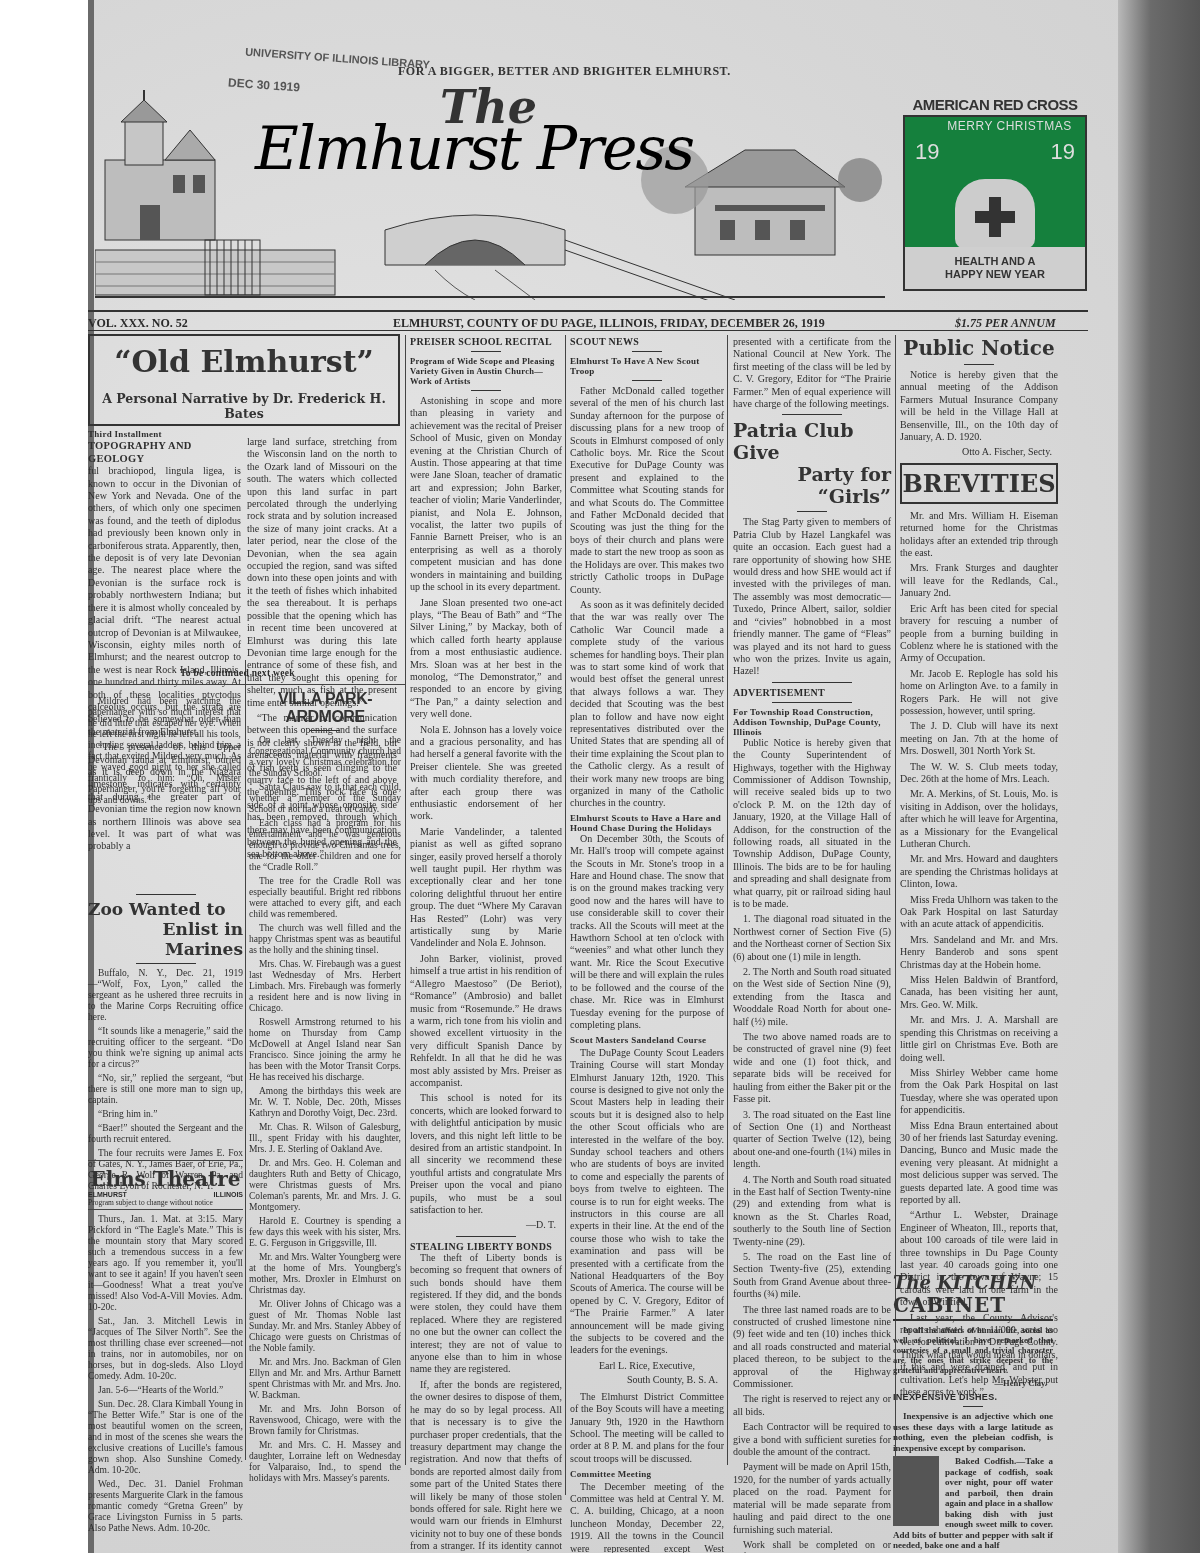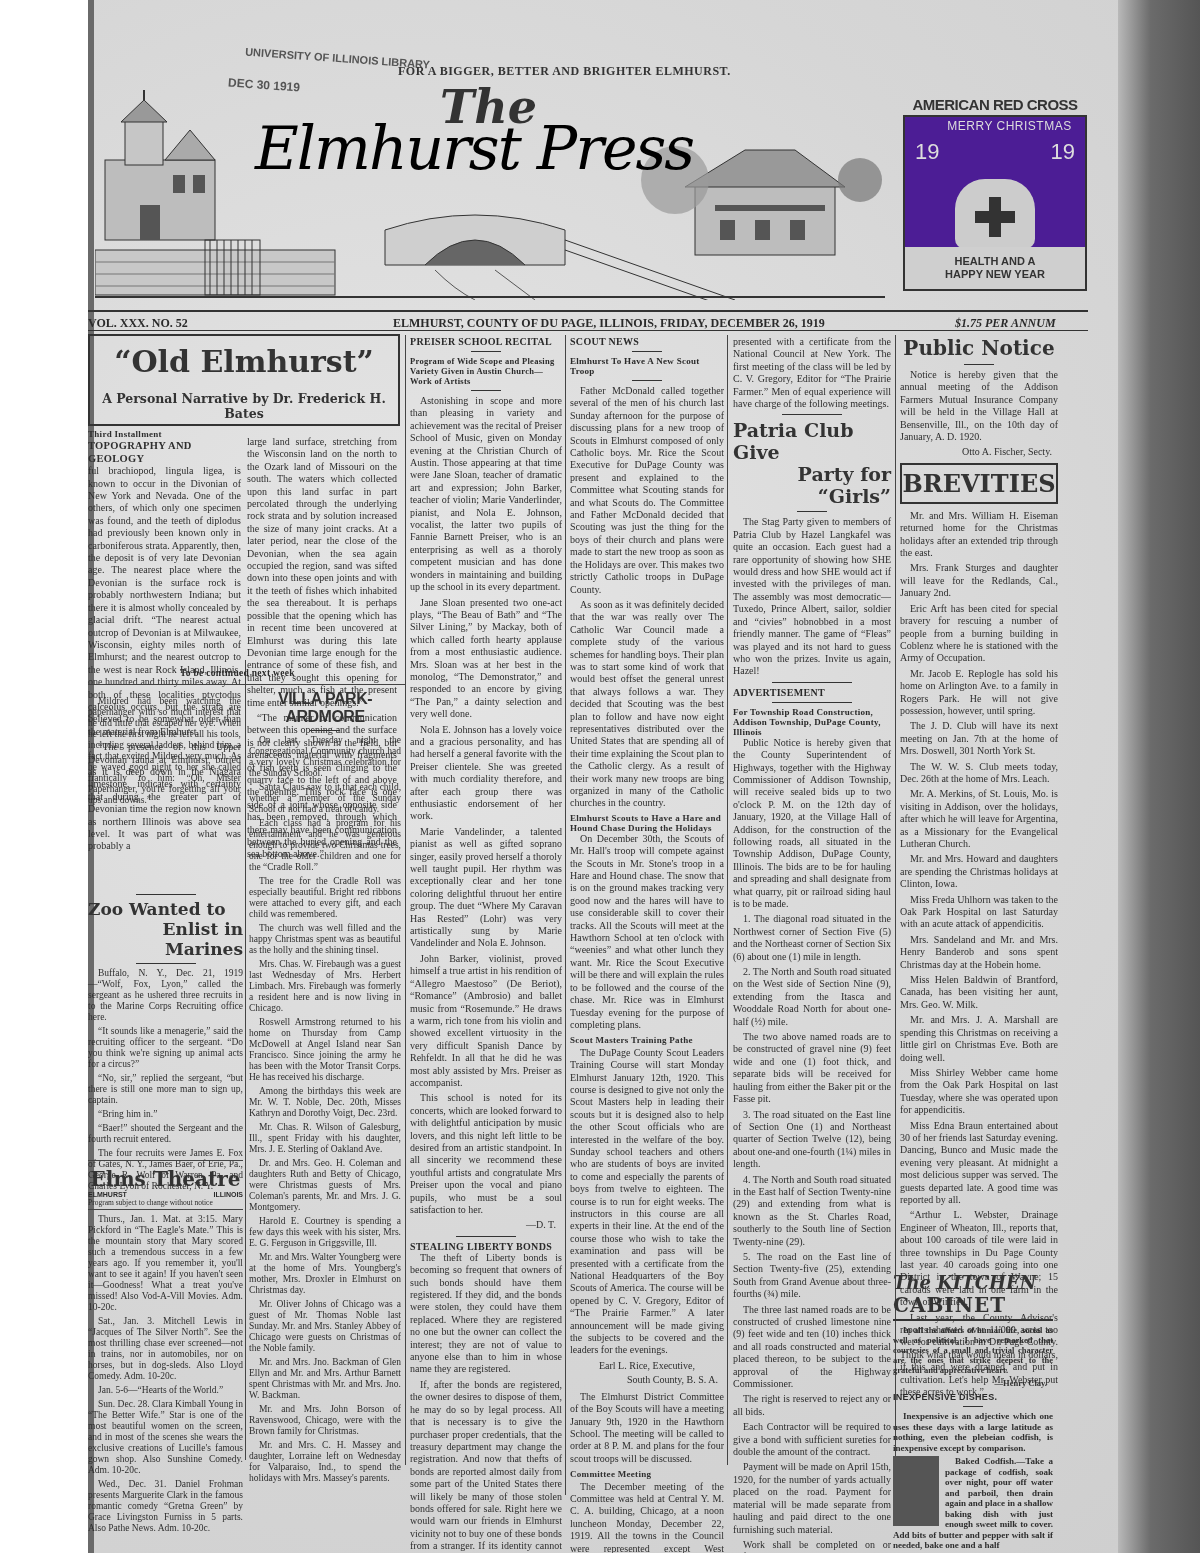--- a/index.html
+++ b/index.html
@@ -8,21 +8,21 @@
         background-image:radial-gradient(circle at 30% 40%, #e6e6e6 0, #d6d6d6 60%, #cfcfcf 100%);}
   .edge-dark{position:absolute;left:1118px;top:0;width:82px;height:1553px;background:linear-gradient(90deg,#b9b9b9,#6b6b6b 40%,#555 100%);}
   .spine{position:absolute;left:88px;top:0;width:6px;height:1553px;background:#6a6a6a;}
   .stamp{position:absolute;font-family:"Liberation Sans",sans-serif;font-weight:bold;color:#555;font-size:12px;}
   .motto{position:absolute;left:398px;top:64px;font-family:"Liberation Serif",serif;font-weight:bold;font-size:12px;letter-spacing:.5px;color:#333;}
   .masthead{position:absolute;left:95px;top:90px;width:790px;height:210px;}
   .mh-title{position:absolute;left:160px;top:28px;font-family:"DejaVu Serif",serif;font-size:60px;font-weight:normal;font-style:italic;color:#000000;letter-spacing:-2px;line-height:1;}
   .mh-the{position:absolute;left:345px;top:-10px;font-family:"DejaVu Serif",serif;font-size:46px;font-style:italic;font-weight:bold;color:#333;}
   .redcross{position:absolute;left:903px;top:96px;width:184px;height:200px;}
   .rc-head{font-family:"Liberation Sans",sans-serif;font-weight:bold;font-size:15px;color:#333;text-align:center;letter-spacing:-.5px;}
-  .rc-box{background:#4c1d95;color:#ddd;margin-top:2px;height:172px;position:relative;border:2px solid #333;padding-left:29px;}
+  .rc-box{background:#15803d;color:#ddd;margin-top:2px;height:172px;position:relative;border:2px solid #333;padding-left:29px;}
   .rc-merry{font-family:"Liberation Sans",sans-serif;font-size:12px;text-align:center;padding-top:2px;letter-spacing:.5px;}
   .rc-year{position:absolute;top:22px;font-family:"Liberation Sans",sans-serif;font-size:22px;}
   .rc-cross{position:absolute;left:70px;top:80px;width:40px;height:40px;}
   .rc-cross:before{content:"";position:absolute;left:14px;top:0;width:12px;height:40px;background:#333;}
   .rc-cross:after{content:"";position:absolute;left:0;top:14px;width:40px;height:12px;background:#333;}
   .rc-bag{position:absolute;left:50px;top:62px;width:80px;height:70px;background:#ccc;border-radius:30px 30px 10px 10px;}
   .rc-foot{position:absolute;bottom:0;left:0;right:0;height:42px;background:#cfcfcf;color:#333;font-family:"Liberation Sans",sans-serif;font-weight:bold;font-size:11px;text-align:center;line-height:13px;padding-top:8px;box-sizing:border-box;}
   .rule{position:absolute;height:0;border-top:2px solid #333;}
   .dateline{position:absolute;top:316px;font-family:"Liberation Serif",serif;font-weight:bold;font-size:12px;color:#2a2a2a;}
   .col{position:absolute;font-family:"Liberation Serif",serif;font-size:10px;line-height:12.4px;text-align:justify;color:#2e2e2e;}
@@ -215,21 +215,21 @@
 <div style="position:absolute;left:570px;top:336px;width:154px;">
   <div class="hd-small" style="font-size:10px">SCOUT NEWS</div>
   <div class="sep" style="width:30px"></div>
   <div class="hd-small" style="font-size:9px;line-height:10px;">Elmhurst To Have A New Scout Troop</div>
   <div class="sep" style="width:30px"></div>
   <div class="col" style="position:static;">
     <p>Father McDonald called together several of the men of his church last Sunday afternoon for the purpose of discussing plans for a new troop of Scouts in Elmhurst composed of only Catholic boys. Mr. Rice the Scout Executive for DuPage County was present and explained to the Committee what Scouting stands for and what Scouts do. The Committee and Father McDonald decided that Scouting was just the thing for the boys of their church and plans were made to start the new troop as soon as the Holidays are over. This makes two strictly Catholic troops in DuPage County.</p>
     <p>As soon as it was definitely decided that the war was really over The Catholic War Council made a complete study of the various schemes for handling boys. Their plan was to start some kind of work that would best offset the general unrest that always follows a war. They decided that Scouting was the best plan to follow and have now eight representatives distributed over the United States that are spending all of their time explaining the Scout plan to the Catholic clergy. As a result of their work many new troops are bing organized in many of the Catholic churches in the country.</p>
     <div class="hd-small" style="font-size:9px;line-height:10px;">Elmhurst Scouts to Have a Hare and Hound Chase During the Holidays</div>
     <p>On December 30th, the Scouts of Mr. Hall's troop will compete against the Scouts in Mr. Stone's troop in a Hare and Hound chase. The snow that is on the ground makes tracking very good now and the hares will have to use considerable skill to cover their tracks. All the Scouts will meet at the Hawthorn School at ten o'clock with “weenies” and what other lunch they want. Mr. Rice the Scout Executive will be there and will explain the rules to be followed and the course of the chase. Mr. Rice was in Elmhurst Tuesday evening for the purpose of completing plans.</p>
-    <div class="hd-small" style="font-size:9px">Scout Masters Training Pathe</div>
+    <div class="hd-small" style="font-size:9px">Scout Masters Sandeland Course</div>
     <p>The DuPage County Scout Leaders Training Course will start Monday Elmhurst January 12th, 1920. This course is designed to give not only the Scout Masters help in leading their scouts but it is designed also to help the other Scout officials who are interested in the welfare of the boy. Sunday school teachers and others who are students of boys are invited to come and especially the parents of boys from twelve to eighteen. The course is to run for eight weeks. The instructors in this course are all experts in their line. At the end of the course those who wish to take the examination and pass will be presented with a certificate from the National Headquarters of the Boy Scouts of America. The course will be opened by C. V. Gregory, Editor of “The Prairie Farmer.” A later announcement will be made giving the subjects to be covered and the leaders for the evenings.</p>
     <div class="center">Earl L. Rice, Executive,</div>
     <div class="sig">South County, B. S. A.</div>
     <p>The Elmhurst District Committee of the Boy Scouts will have a meeting January 9th, 1920 in the Hawthorn School. The meeting will be called to order at 8 P. M. and plans for the four scout troops will be discussed.</p>
     <div class="hd-small" style="font-size:9px">Committee Meeting</div>
     <p>The December meeting of the Committee was held at Central Y. M. C. A. building, Chicago, at a noon luncheon Monday, December 22, 1919. All the towns in the Council were represented except West Chicago. The Committee passed upon all bills and discussed plans for the future work.</p>
 
   </div>
 </div>
 

